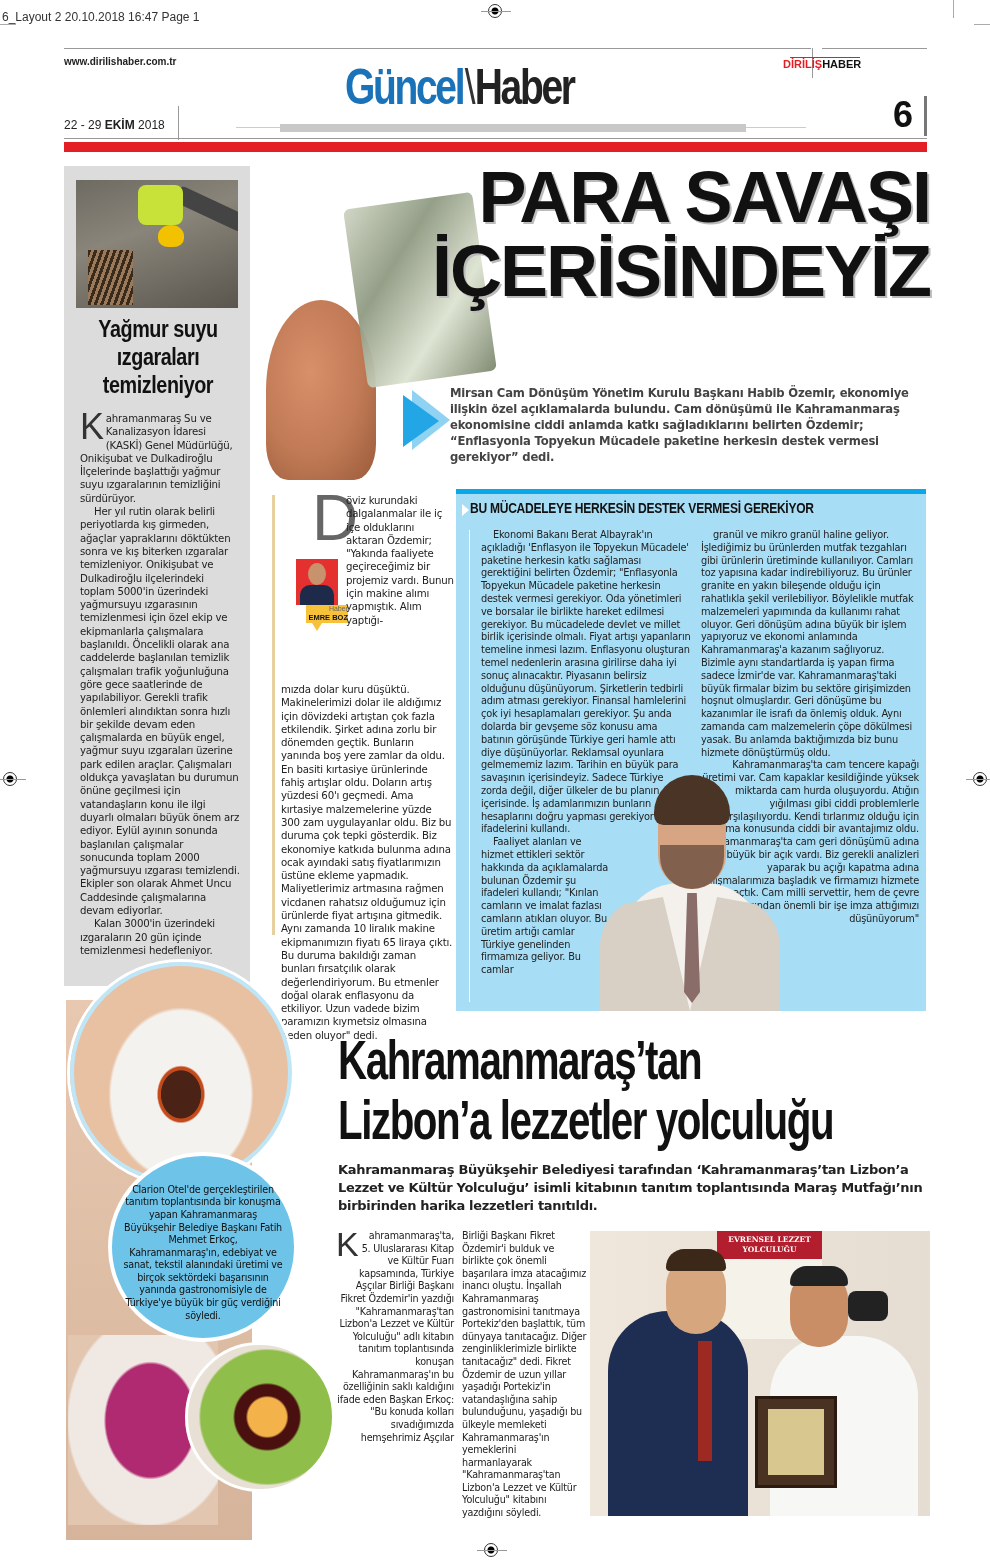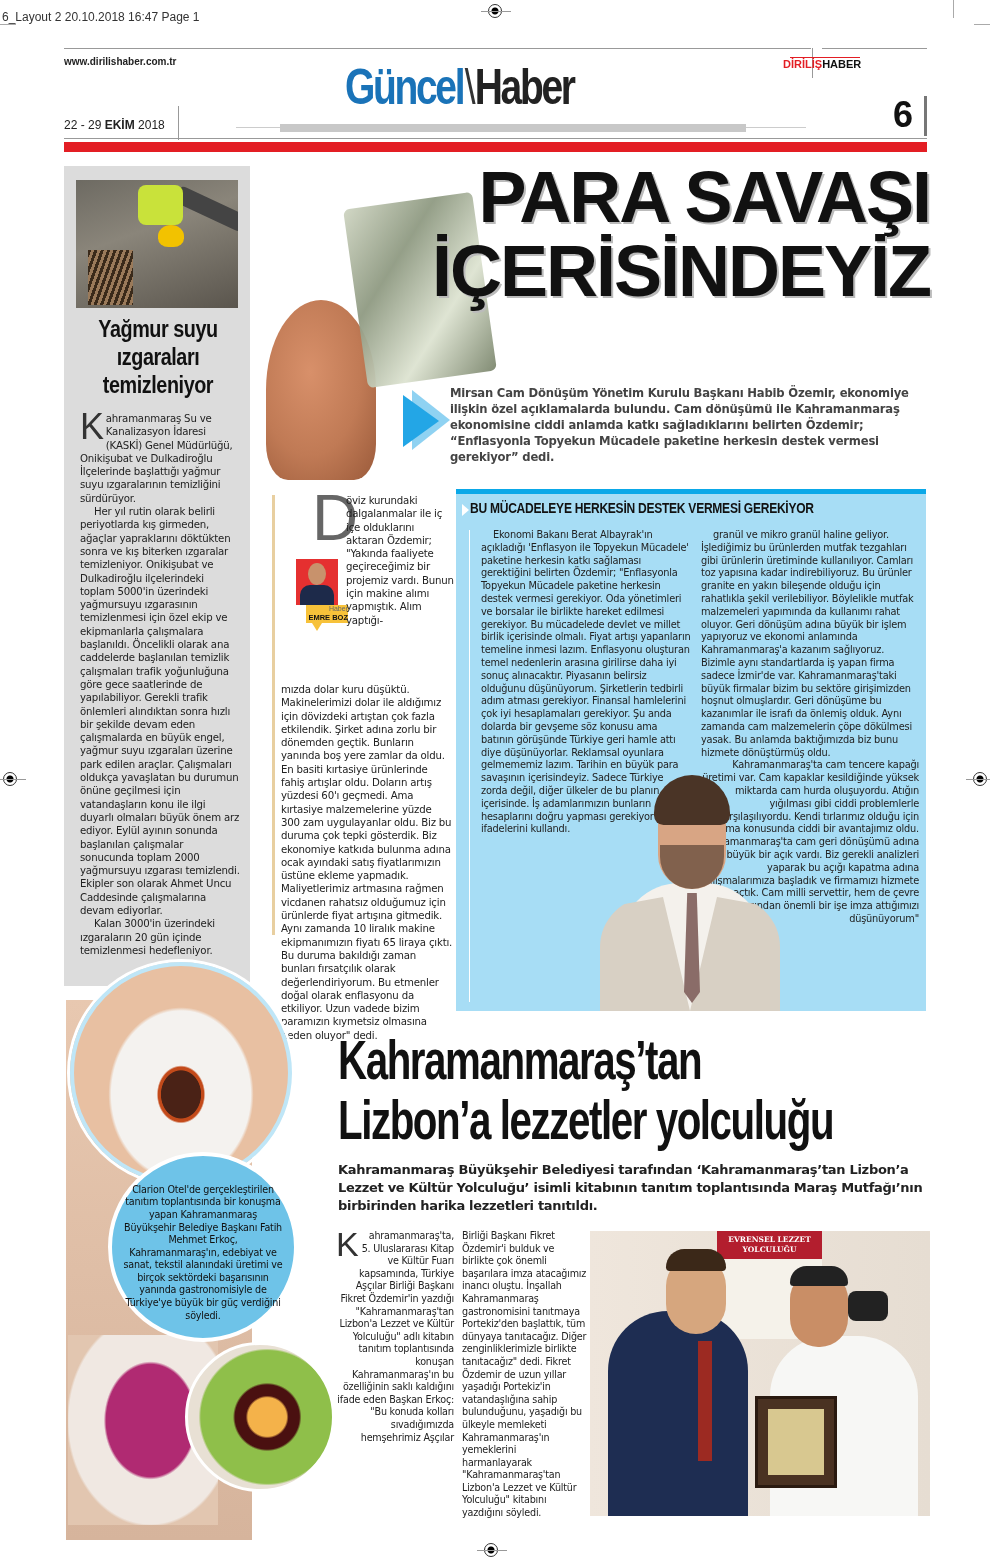--- a/index.html
+++ b/index.html
@@ -179,20 +179,21 @@
   <div class="abs author-tail"></div>
   <p class="abs body-txt mid-top">öviz kurundaki dalgalanmalar ile iç içe olduklarını aktaran Özdemir; "Yakında faaliyete geçireceğimiz bir projemiz vardı. Bunun için makine alımı yapmıştık. Alım yaptığı-</p>
   <p class="abs body-txt mid-body">mızda dolar kuru düşüktü. Makinelerimizi dolar ile aldığımız için dövizdeki artıştan çok fazla etkilendik. Şirket adına zorlu bir dönemden geçtik. Bunların yanında boş yere zamlar da oldu. En basiti kırtasiye ürünlerinde fahiş artışlar oldu. Doların artış yüzdesi 60'ı geçmedi. Ama kırtasiye malzemelerine yüzde 300 zam uygulayanlar oldu. Biz bu duruma çok tepki gösterdik. Biz ekonomiye katkıda bulunma adına ocak ayındaki satış fiyatlarımızın üstüne ekleme yapmadık. Maliyetlerimiz artmasına rağmen vicdanen rahatsız olduğumuz için ürünlerde fiyat artışına gitmedik. Aynı zamanda 10 liralık makine ekipmanımızın fiyatı 65 liraya çıktı. Bu duruma bakıldığı zaman bunları fırsatçılık olarak değerlendiriyorum. Bu etmenler doğal olarak enflasyonu da etkiliyor. Uzun vadede bizim paramızın kıymetsiz olmasına neden oluyor" dedi.</p>
 
   <div class="abs bluebox"></div>
   <div class="abs bb-arrow"></div>
   <h3 class="abs bb-title">BU MÜCADELEYE HERKESİN DESTEK VERMESİ GEREKİYOR</h3>
   <div class="abs bb-rule"></div>
   <div class="abs body-txt bb-body bb-col1">
     <p>Ekonomi Bakanı Berat Albayrak'ın açıkladığı 'Enflasyon ile Topyekun Mücadele' paketine herkesin katkı sağlaması gerektiğini belirten Özdemir; "Enflasyonla Topyekun Mücadele paketine herkesin destek vermesi gerekiyor. Oda yönetimleri ve borsalar ile birlikte hareket edilmesi gerekiyor. Bu mücadelede devlet ve millet birlik içerisinde olmalı. Fiyat artışı yapanların temeline inmesi lazım. Enflasyonu oluşturan temel nedenlerin arasına girilirse daha iyi sonuç alınacaktır. Piyasanın belirsiz olduğunu düşünüyorum. Şirketlerin tedbirli adım atması gerekiyor. Finansal hamlelerini çok iyi hesaplamaları gerekiyor. Şu anda dolarda bir gevşeme söz konusu ama batının görüşünde Türkiye geri hamle attı diye düşünüyorlar. Reklamsal oyunlara gelmememiz lazım. Tarihin en büyük para savaşının içerisindeyiz. Sadece Türkiye zorda değil, diğer ülkeler de bu planın içerisinde. İş adamlarımızın bunların hesaplarını doğru yapması gerekiyor" ifadelerini kullandı.</p>
+    <p style="width:130px">Faaliyet alanları ve hizmet ettikleri sektör hakkında da açıklamalarda bulunan Özdemir şu ifadeleri kullandı; "Kırılan camların ve imalat fazlası camların atıkları oluyor. Bu üretim artığı camlar Türkiye genelinden firmamıza geliyor. Bu camlar</p>
   </div>
   <div class="abs body-txt bb-body bb-col2">
     <p>granül ve mikro granül haline geliyor. İşlediğimiz bu ürünlerden mutfak tezgahları gibi ürünlerin üretiminde kullanılıyor. Camları toz yapısına kadar indirebiliyoruz. Bu ürünler granite en yakın bileşende olduğu için rahatlıkla şekil verilebiliyor. Böylelikle mutfak malzemeleri yapımında da kullanımı rahat oluyor. Geri dönüşüm adına büyük bir işlem yapıyoruz ve ekonomi anlamında Kahramanmaraş'a kazanım sağlıyoruz. Bizimle aynı standartlarda iş yapan firma sadece İzmir'de var. Kahramanmaraş'taki büyük firmalar bizim bu sektöre girişimizden hoşnut olmuşlardır. Geri dönüşüme bu kazanımlar ile israfı da önlemiş olduk. Aynı zamanda cam malzemelerin çöpe dökülmesi yasak. Bu anlamda baktığımızda biz bunu hizmete dönüştürmüş oldu.</p>
     <p style="text-align:right">Kahramanmaraş'ta cam tencere kapağı üretimi var. Cam kapaklar kesildiğinde yüksek miktarda cam hurda oluşuyordu. Atığın yığılması gibi ciddi problemlerle karşılaşılıyordu. Kendi tırlarımız olduğu için taşıma konusunda ciddi bir avantajımız oldu. Kahramanmaraş'ta cam geri dönüşümü adına büyük bir açık vardı. Biz gerekli analizleri yaparak bu açığı kapatma adına çalışmalarımıza başladık ve firmamızı hizmete açtık. Cam milli servettir, hem de çevre açısından önemli bir işe imza attığımızı düşünüyorum"</p>
   </div>
   <div class="abs person">
     <div class="shirt"></div>
     <div class="vest"></div>
     <div class="tie"></div>
     <div class="face"></div>

